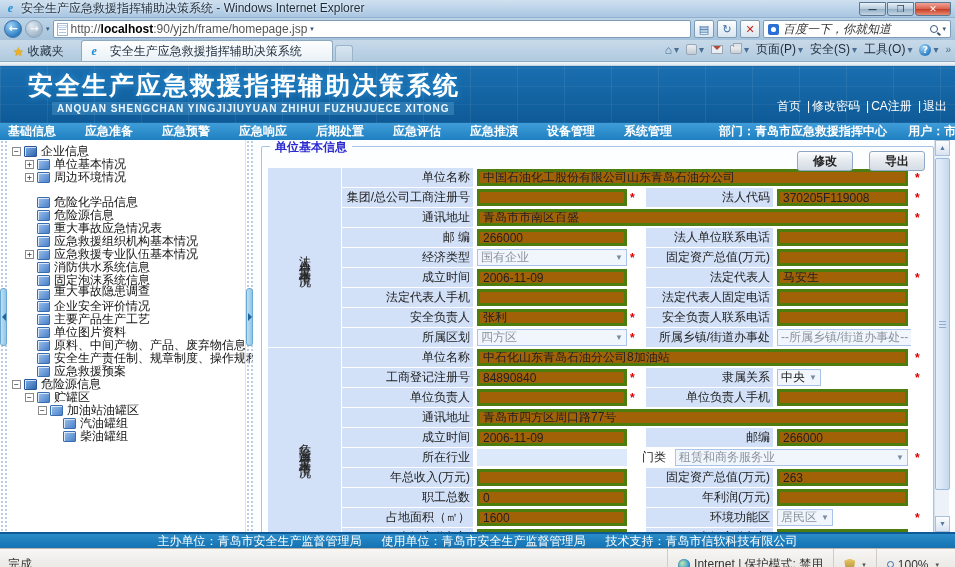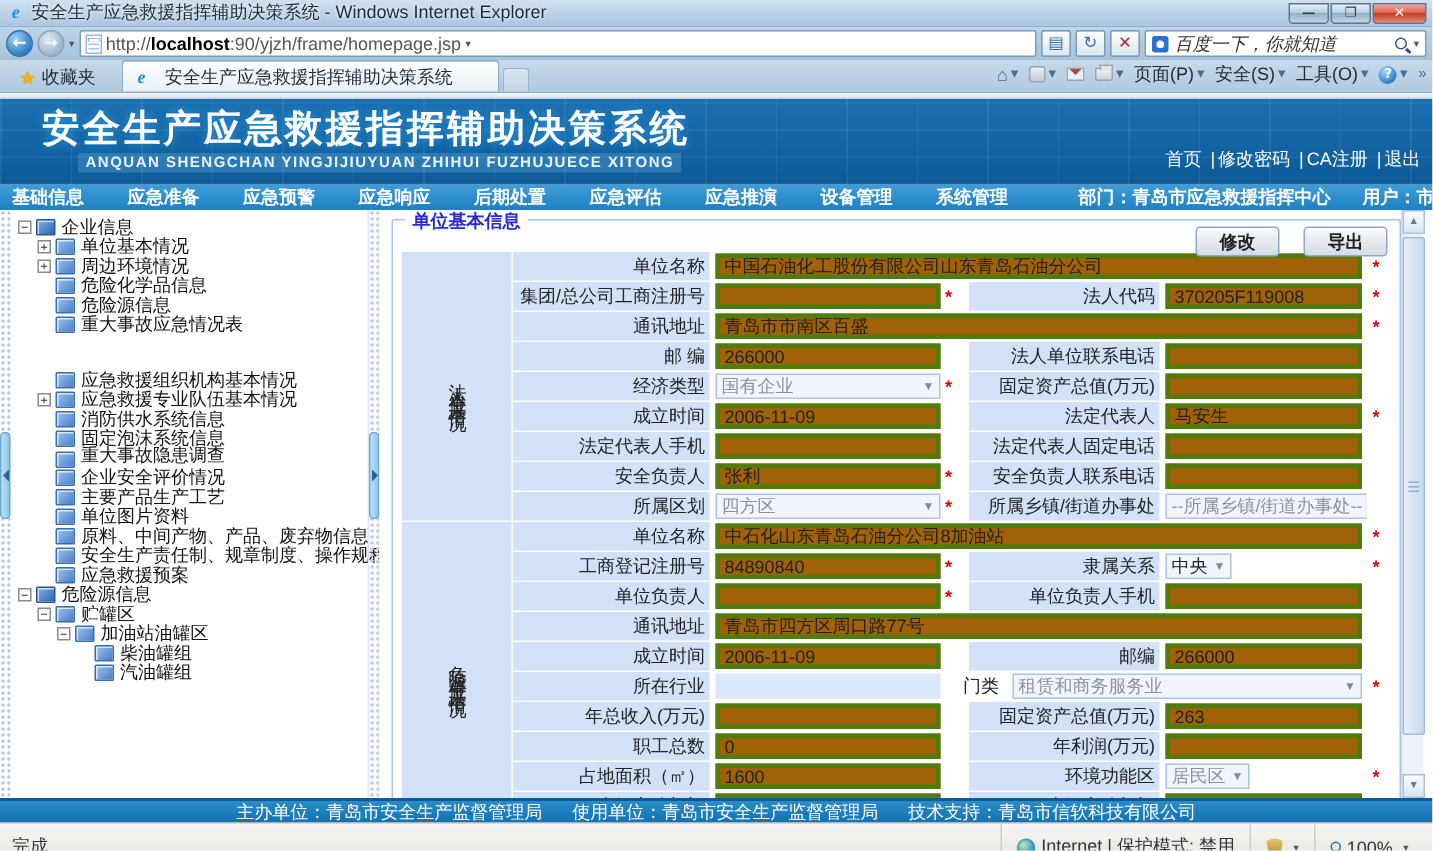--- a/index.html
+++ b/index.html
@@ -251,36 +251,36 @@
         <div class="tnode" style="padding-left: 13px;">
           <span class="texp">+</span>
           <span class="tico doc"></span>
           <span>单位基本情况</span>
         </div>
         <div class="tnode" style="padding-left: 13px;">
           <span class="texp">+</span>
           <span class="tico doc"></span>
           <span>周边环境情况</span>
         </div>
-        <div class="tnode" style="padding-left: 13px;">
+        <div class="tnode" style="padding-left: 13px; margin-top: 12px;">
           <span class="texp none">+</span>
           <span class="tico doc"></span>
           <span>危险化学品信息</span>
         </div>
         <div class="tnode" style="padding-left: 13px;">
           <span class="texp none">+</span>
           <span class="tico doc"></span>
           <span>危险源信息</span>
         </div>
         <div class="tnode" style="padding-left: 13px;">
           <span class="texp none">+</span>
           <span class="tico doc"></span>
           <span>重大事故应急情况表</span>
         </div>
-        <div class="tnode" style="padding-left: 13px; margin-top: 24px;">
+        <div class="tnode" style="padding-left: 13px;">
           <span class="texp none">+</span>
           <span class="tico doc"></span>
           <span>应急救援组织机构基本情况</span>
         </div>
         <div class="tnode" style="padding-left: 13px;">
           <span class="texp">+</span>
           <span class="tico doc"></span>
           <span>应急救援专业队伍基本情况</span>
         </div>
         <div class="tnode" style="padding-left: 13px;">
@@ -339,26 +339,26 @@
           <span>贮罐区</span>
         </div>
         <div class="tnode" style="padding-left: 26px;">
           <span class="texp">−</span>
           <span class="tico doc"></span>
           <span>加油站油罐区</span>
         </div>
         <div class="tnode" style="padding-left: 39px;">
           <span class="texp none">+</span>
           <span class="tico doc"></span>
+          <span>汽油罐组</span>
+        </div>
+        <div class="tnode" style="padding-left: 39px;">
+          <span class="texp none">+</span>
+          <span class="tico doc"></span>
           <span>柴油罐组</span>
-        </div>
-        <div class="tnode" style="padding-left: 39px;">
-          <span class="texp none">+</span>
-          <span class="tico doc"></span>
-          <span>汽油罐组</span>
         </div>
       </div>
   </div>
 
   <div class="main">
     <div class="fs">
       <span class="fs-legend">单位基本信息</span>
       <div class="btns">
         <button class="btn">修改</button>
         <button class="btn">导出</button>

